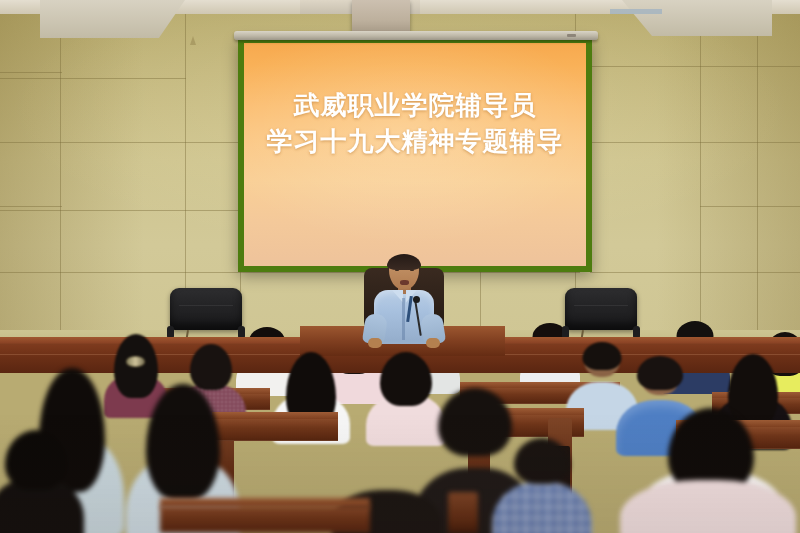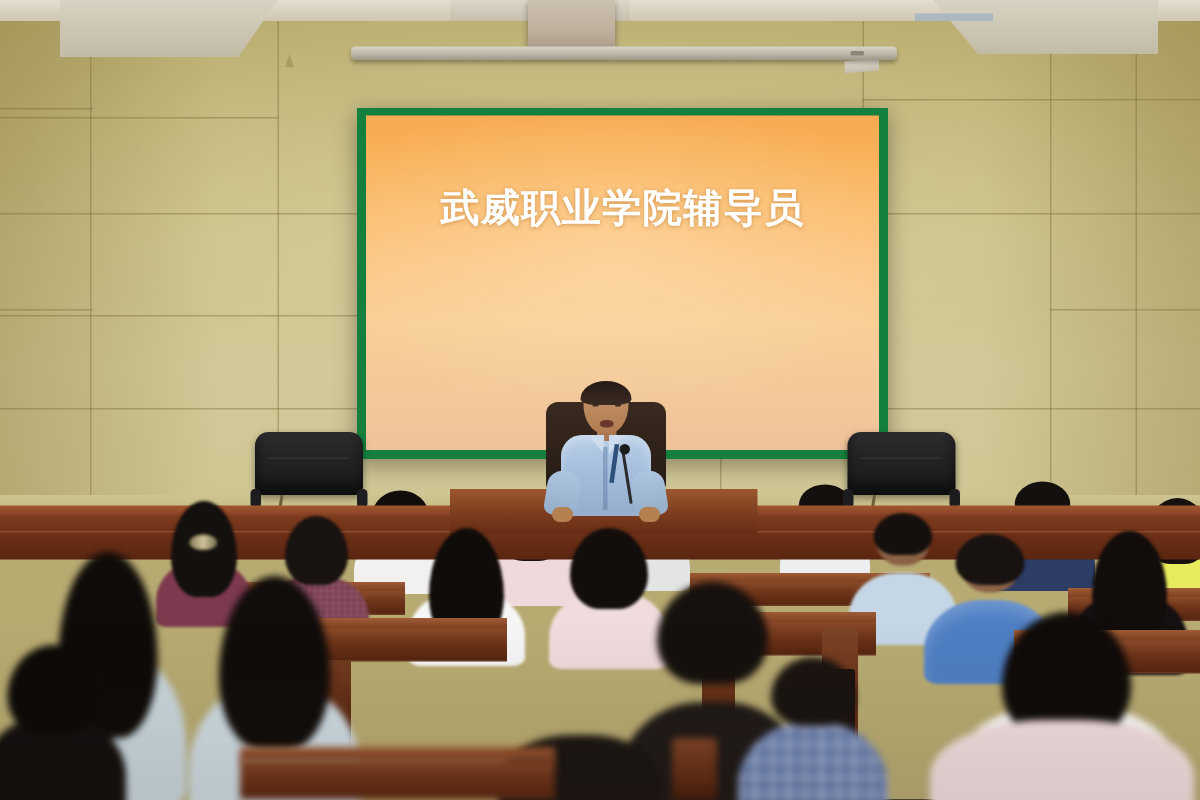--- a/index.html
+++ b/index.html
@@ -86,26 +86,25 @@
     border-radius: 3px;
     box-shadow: 0 2px 3px rgba(0,0,0,.3);
     z-index: 6;
   }
   .roller-nub {
     position: absolute; right: 22px; top: 3px; width: 9px; height: 3px;
     background: #8d8579; border-radius: 1px;
   }
   .screen-frame {
     position: absolute; left: 238px; top: 38px; width: 354px; height: 234px;
-    background: #15803d;
+    background: #4d7c0f;
     padding: 5px 6px 6px 6px;
     box-sizing: border-box;
     box-shadow: 0 4px 14px rgba(0,0,0,.35);
     z-index: 5;
-    margin-top: 34px;
   }
   .screen-face {
     position: relative; width: 100%; height: 100%;
     background:
       linear-gradient(180deg,
         #f7a94e 0%, #f9b158 10%, #fbbe72 28%, #fbc886 45%,
         #f9cf96 62%, #f4c99a 80%, #eec39b 100%);
     overflow: hidden;
   }
   .screen-glow {
@@ -375,20 +374,21 @@
   </div>
   <div class="projector"></div>
 
   <div class="screen-roller">
     <div class="roller-nub"></div>
   </div>
   <div class="screen-frame">
     <div class="screen-face">
       <div class="screen-glow"></div>
       <div class="slide-text">武威职业学院辅导员</div>
+      <div class="slide-text" style="top:80px;">学习十九大精神专题辅导</div>
     </div>
   </div>
 
   <div class="exec-chair chair-left blur-far">
     <div class="back"></div>
     <div class="arm l"></div>
     <div class="arm r"></div>
     <div class="stem"></div>
   </div>
   <div class="exec-chair chair-right blur-far">

